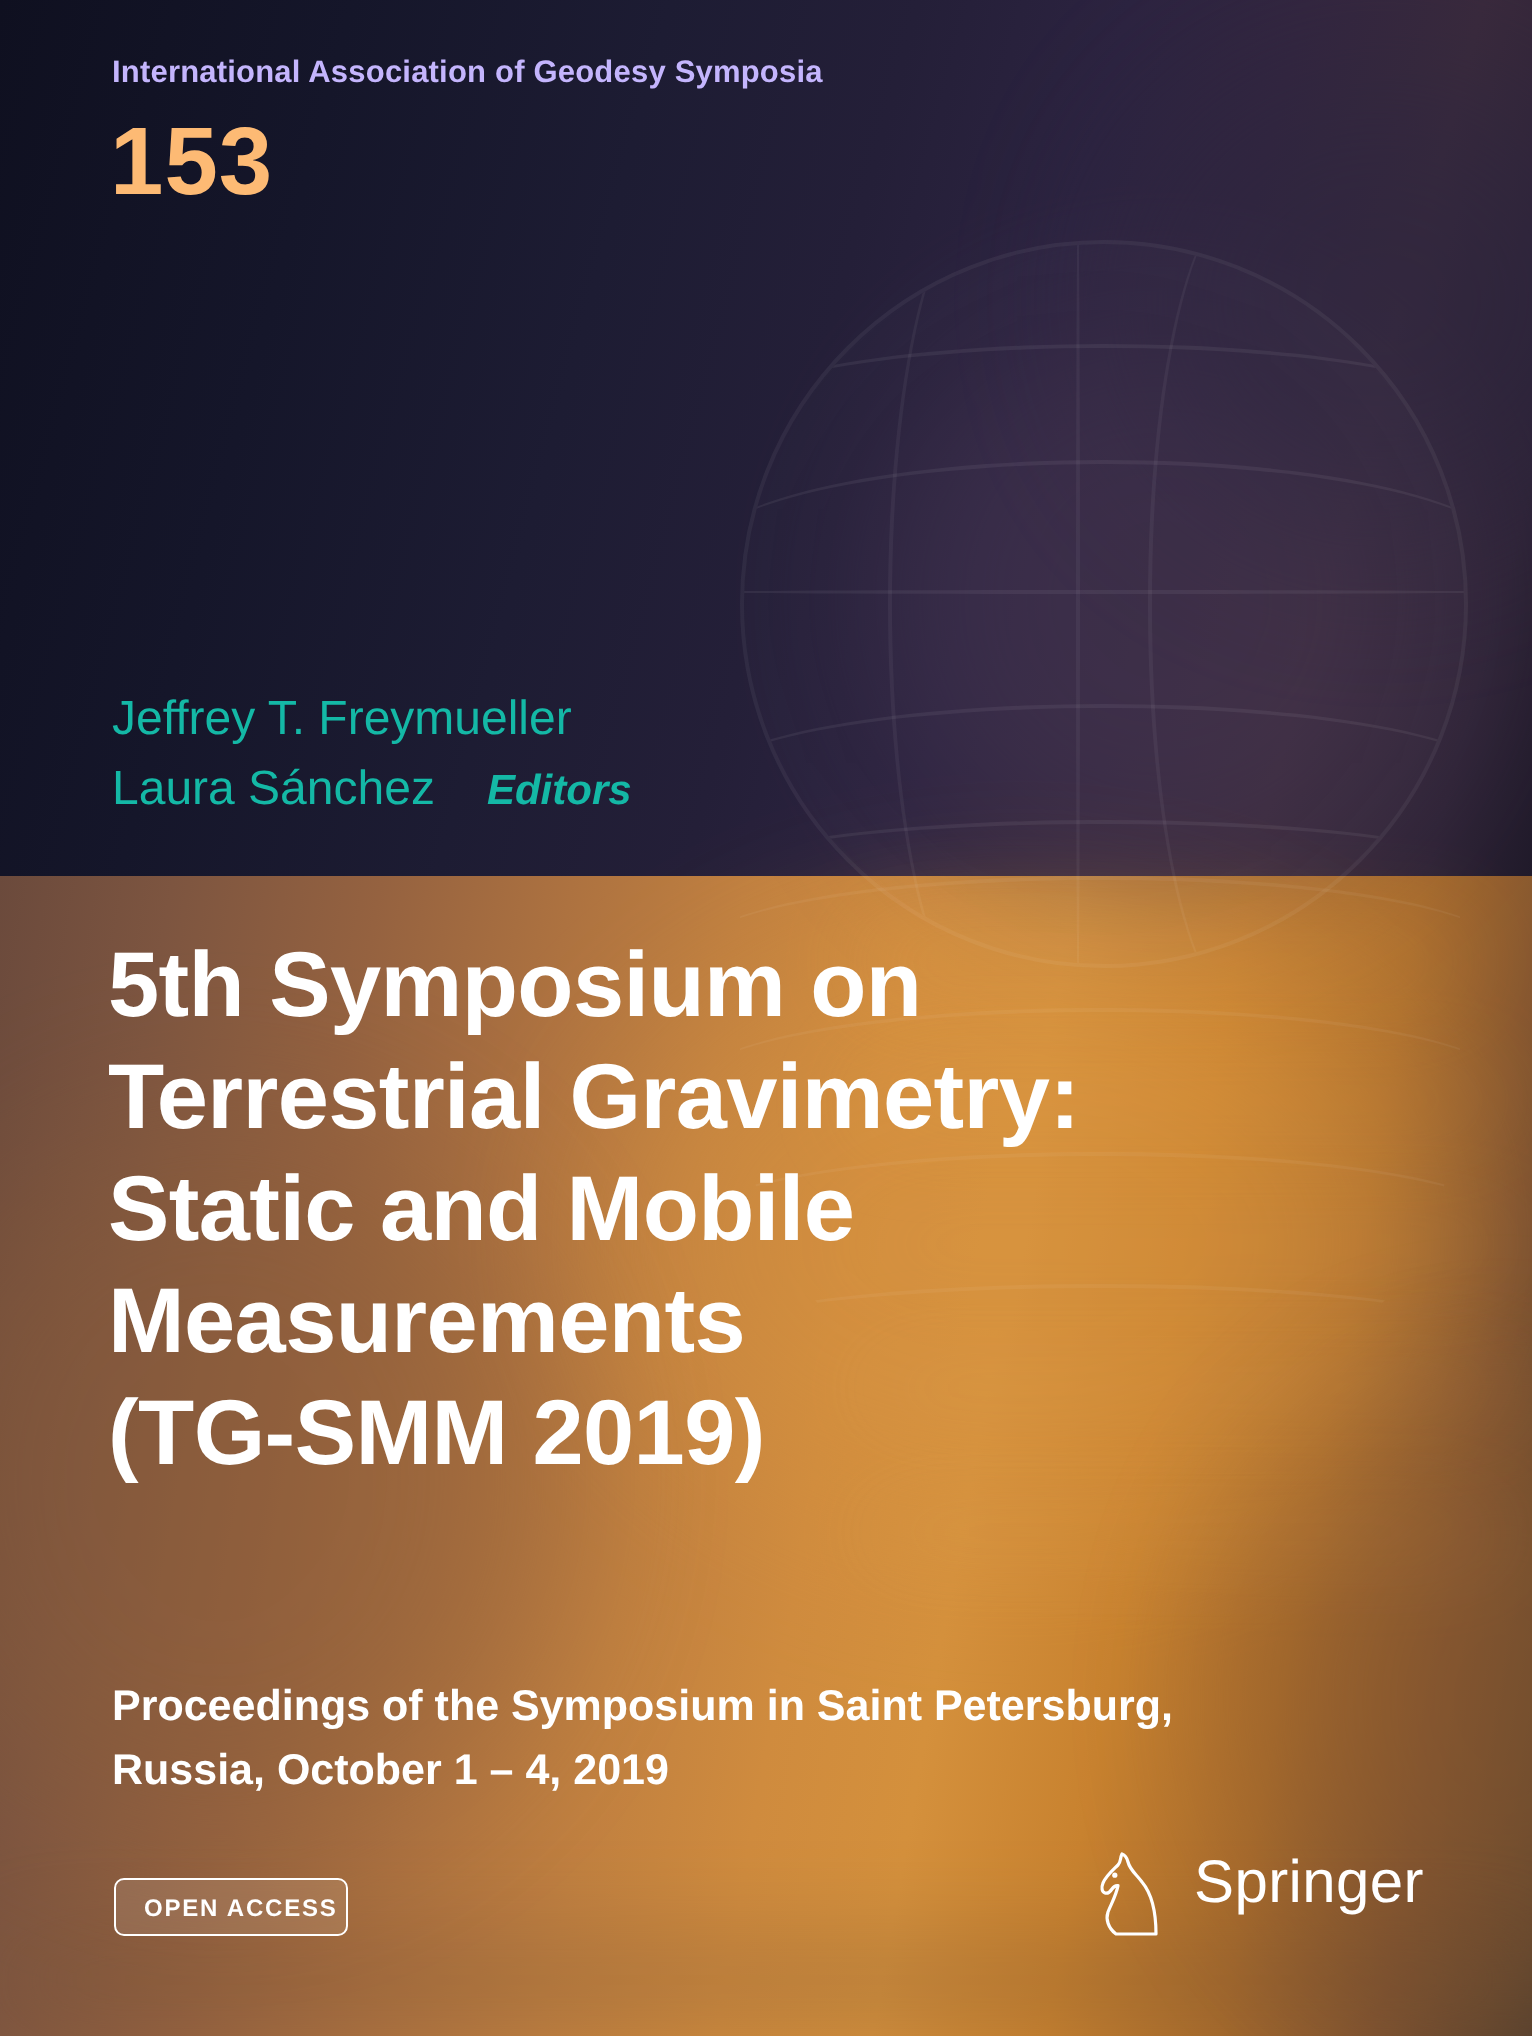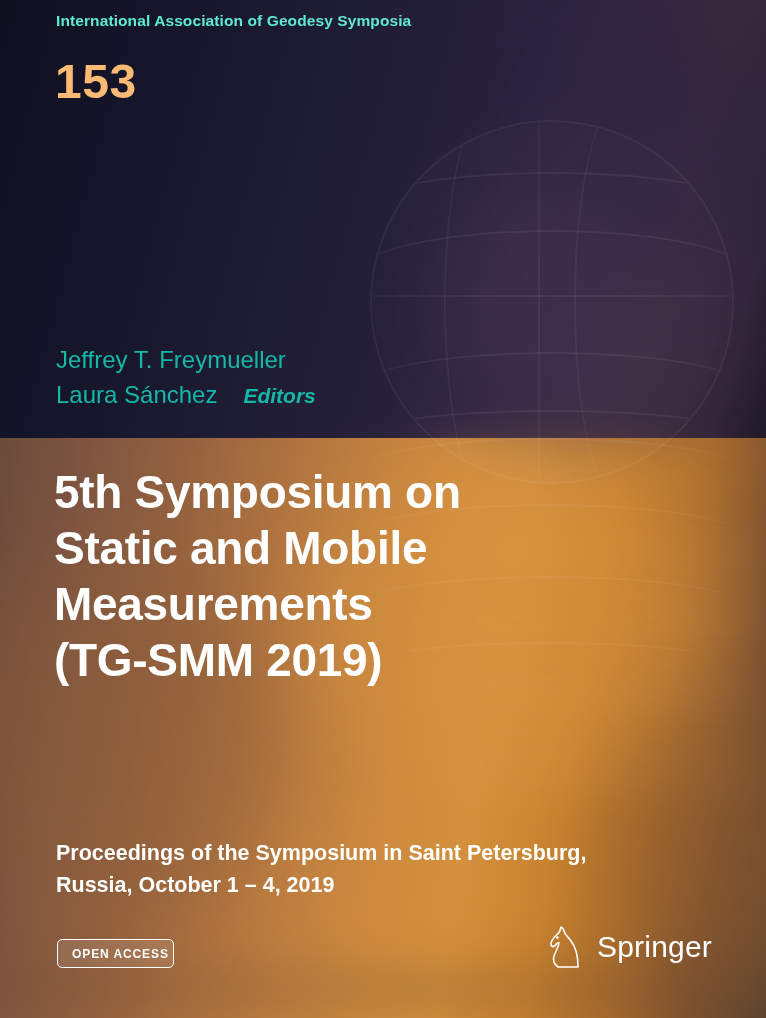--- a/index.html
+++ b/index.html
@@ -129,22 +129,22 @@
   .stripe {
     position: absolute;
     filter: blur(26px);
     opacity: 0.35;
   }
 
   
   .series-line {
     position: absolute;
     left: 56px;
-    top: 12px;
-    color: #5eead4;
+    top: 28px;
+    color: #c4b5fd;
     font-size: 15.5px;
     font-weight: 700;
     letter-spacing: 0.1px;
     white-space: nowrap;
   }
   .series-number {
     position: absolute;
     left: 55px;
     top: 58px;
     color: #fdba74;
@@ -215,21 +215,21 @@
     font-size: 12px;
     font-weight: 700;
     letter-spacing: 0.9px;
   }
 
   .springer-logo {
     position: absolute;
     right: 54px;
     top: 925px;
     display: flex;
-    align-items: center;
+    align-items: flex-start;
     gap: 12px;
   }
   .springer-logo .wordmark {
     color: #ffffff;
     font-size: 30px;
     font-weight: 400;
     letter-spacing: 0.2px;
   }
   .knight {
     width: 40px;
@@ -285,20 +285,21 @@
     <div class="editor-name">
       <span>Jeffrey T. Freymueller</span>
     </div>
     <div class="editor-name">
       <span>Laura Sánchez</span><span class="editors-label">Editors</span>
     </div>
   </div>
 
   <div class="title-block">
     <div class="title-line">5th Symposium on</div>
+    <div class="title-line">Terrestrial Gravimetry:</div>
     <div class="title-line">Static and Mobile</div>
     <div class="title-line">Measurements</div>
     <div class="title-line">(TG-SMM 2019)</div>
   </div>
 
   <div class="subtitle-block">
     <div class="subtitle-line">Proceedings of the Symposium in Saint Petersburg,</div>
     <div class="subtitle-line">Russia, October 1 – 4, 2019</div>
   </div>
 

